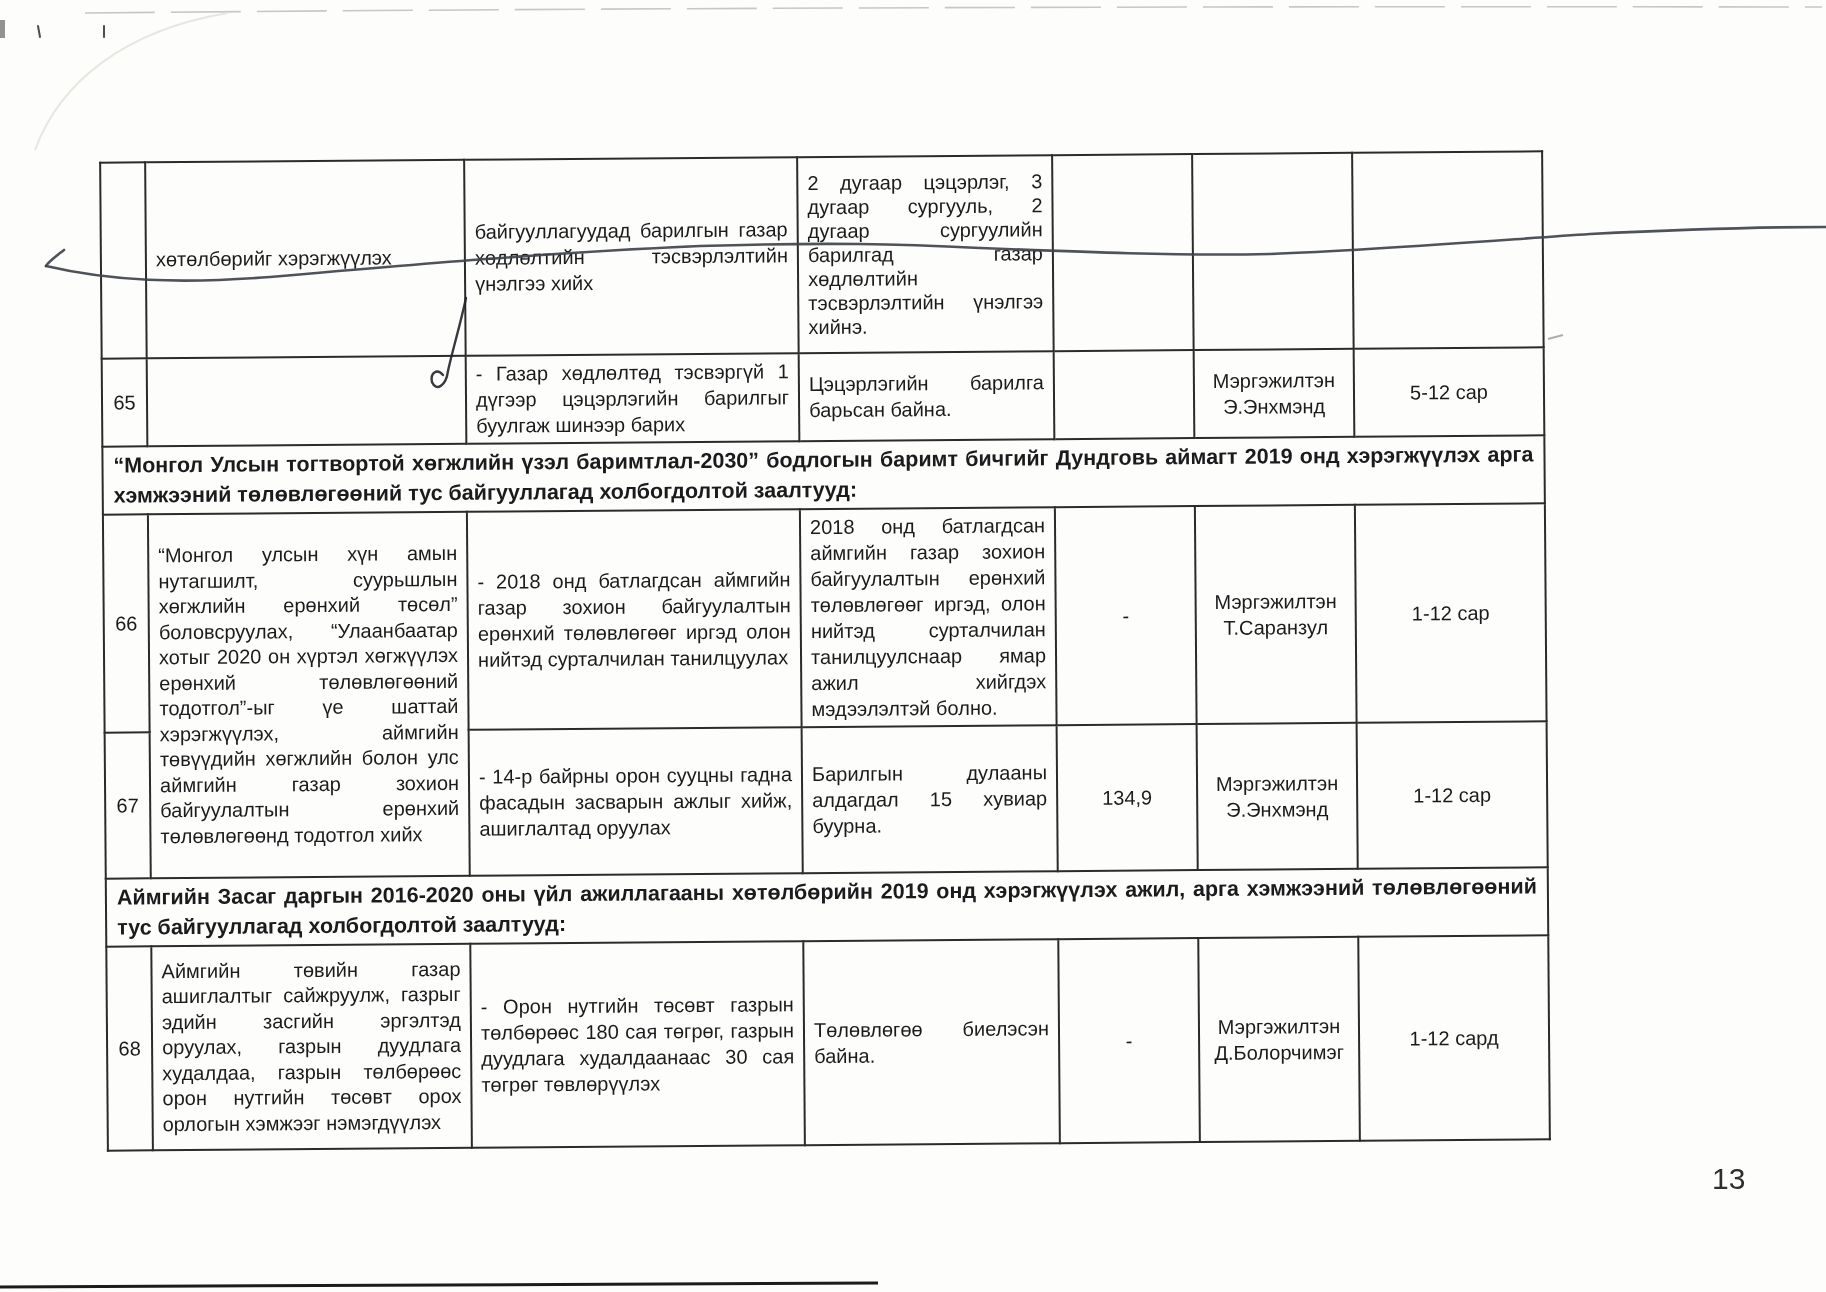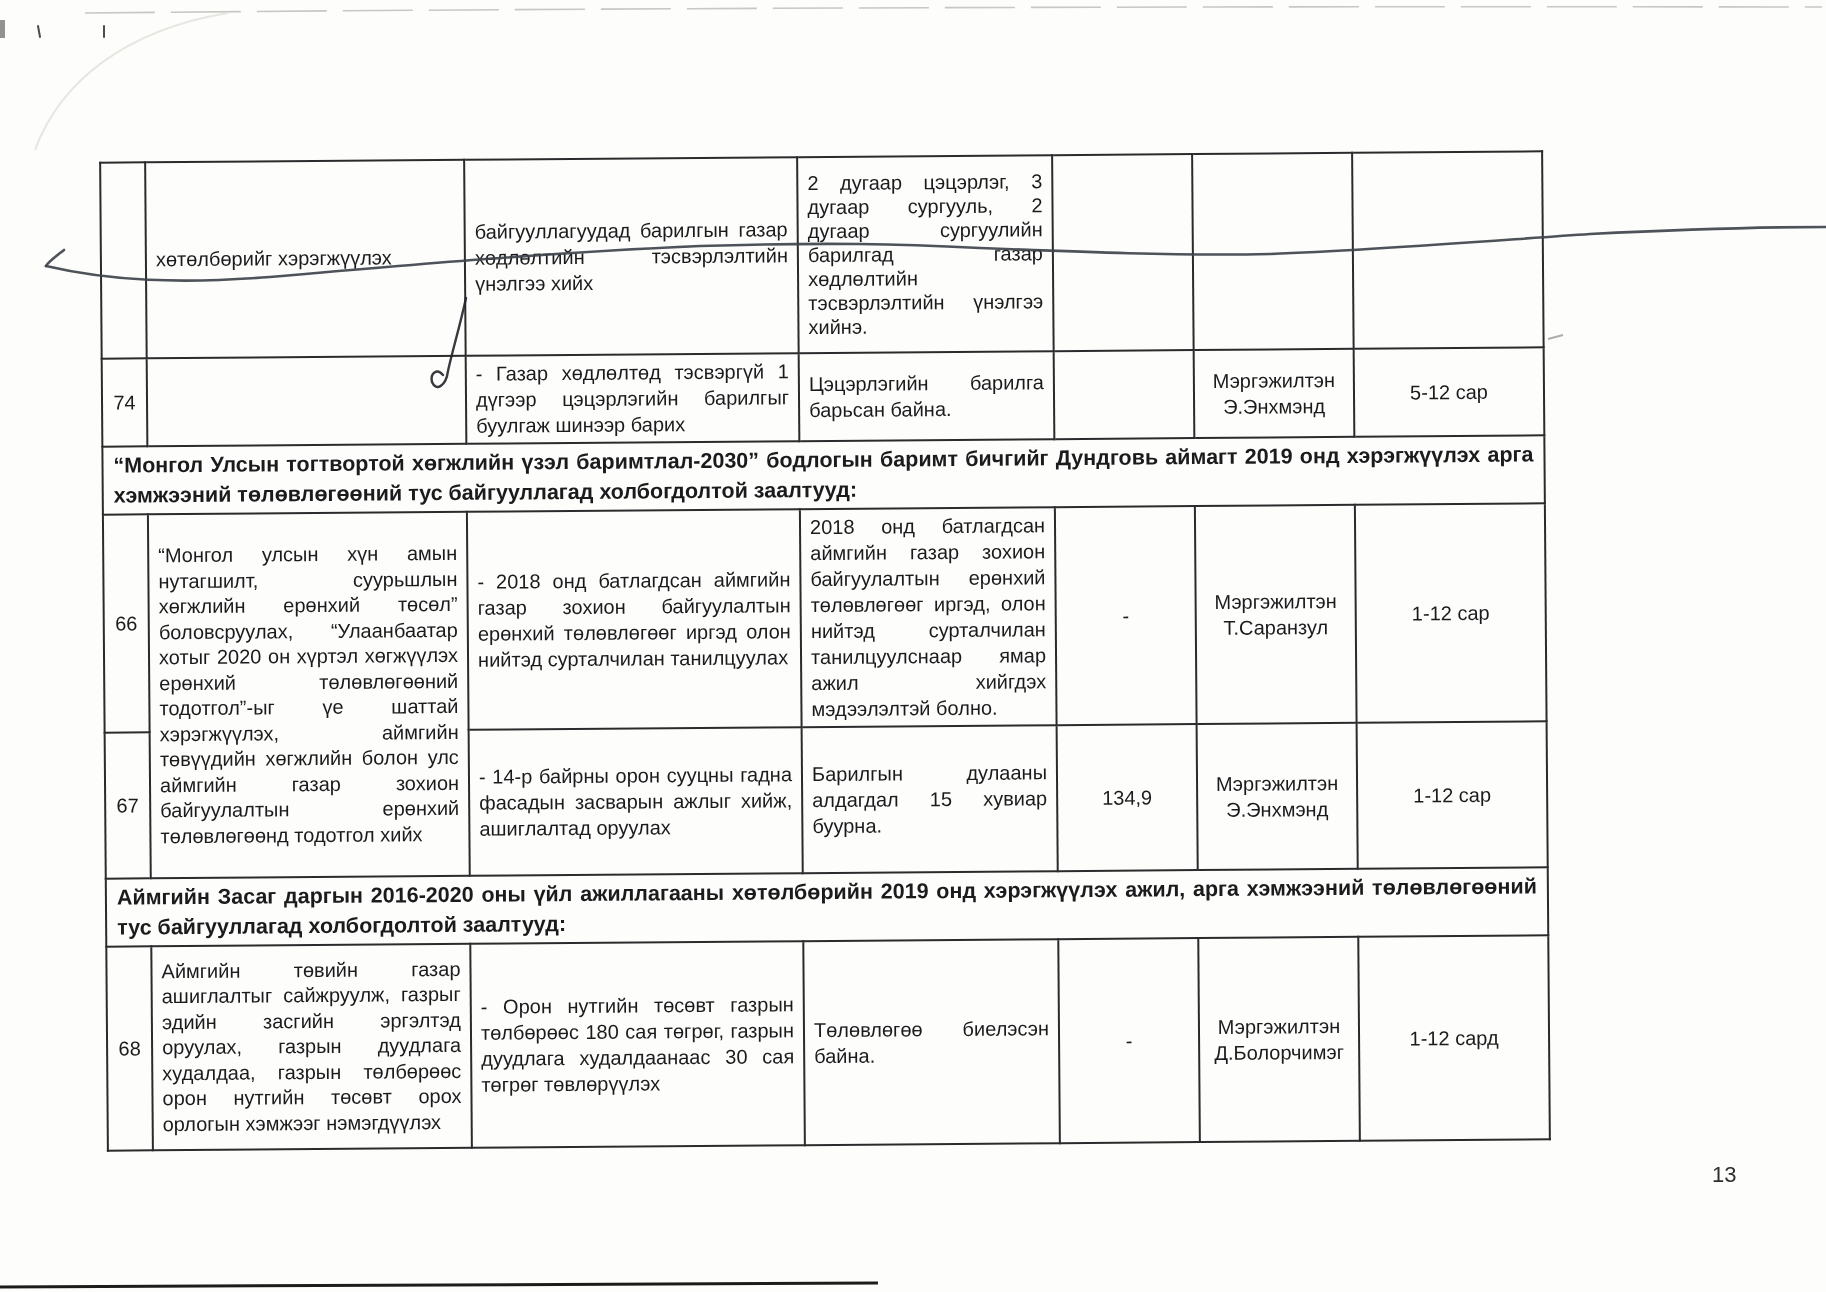--- a/index.html
+++ b/index.html
@@ -29,21 +29,21 @@
   .top{vertical-align:top;}
   .ctr{text-align:center;}
   td.task{line-height:25.5px;}
   td.lh24{line-height:24px;}
   tr.section td{
     font-weight:bold;font-size:21.5px;line-height:30px;
     text-align:justify;padding:3px 10px;vertical-align:middle;
   }
   .page-number{
     position:absolute;left:1712px;top:1162px;
-    font-size:22px;color:#2e2e30;
+    font-size:30px;color:#2e2e30;
   }
   svg.artifacts{position:absolute;inset:0;z-index:6;pointer-events:none;}
 </style>
 </head>
 <body>
 
 <div class="page">
 
   <div class="tilt">
     <table class="plan">
@@ -62,21 +62,21 @@
         <td class="no-cell"></td>
         <td class="top task">хөтөлбөрийг хэрэгжүүлэх</td>
         <td class="top just">байгууллагуудад барилгын газар хөдлөлтийн тэсвэрлэлтийн үнэлгээ хийх</td>
         <td class="top just lh24">2 дугаар цэцэрлэг, 3 дугаар сургууль, 2 дугаар сургуулийн барилгад газар хөдлөлтийн тэсвэрлэлтийн үнэлгээ хийнэ.</td>
         <td></td>
         <td></td>
         <td></td>
       </tr>
 
       <tr style="height:82px">
-        <td class="no-cell">74</td>
+        <td class="no-cell">65</td>
         <td></td>
         <td class="just top">- Газар хөдлөлтөд тэсвэргүй 1 дүгээр цэцэрлэгийн барилгыг буулгаж шинээр барих</td>
         <td class="just">Цэцэрлэгийн барилга барьсан байна.</td>
         <td></td>
         <td class="ctr">Мэргэжилтэн Э.Энхмэнд</td>
         <td class="ctr">5-12 сар</td>
       </tr>
 
       <tr class="section" style="height:68px">
         <td colspan="7">“Монгол Улсын тогтвортой хөгжлийн үзэл баримтлал-2030” бодлогын баримт бичгийг Дундговь аймагт 2019 онд хэрэгжүүлэх арга хэмжээний төлөвлөгөөний тус байгууллагад холбогдолтой заалтууд:</td>

